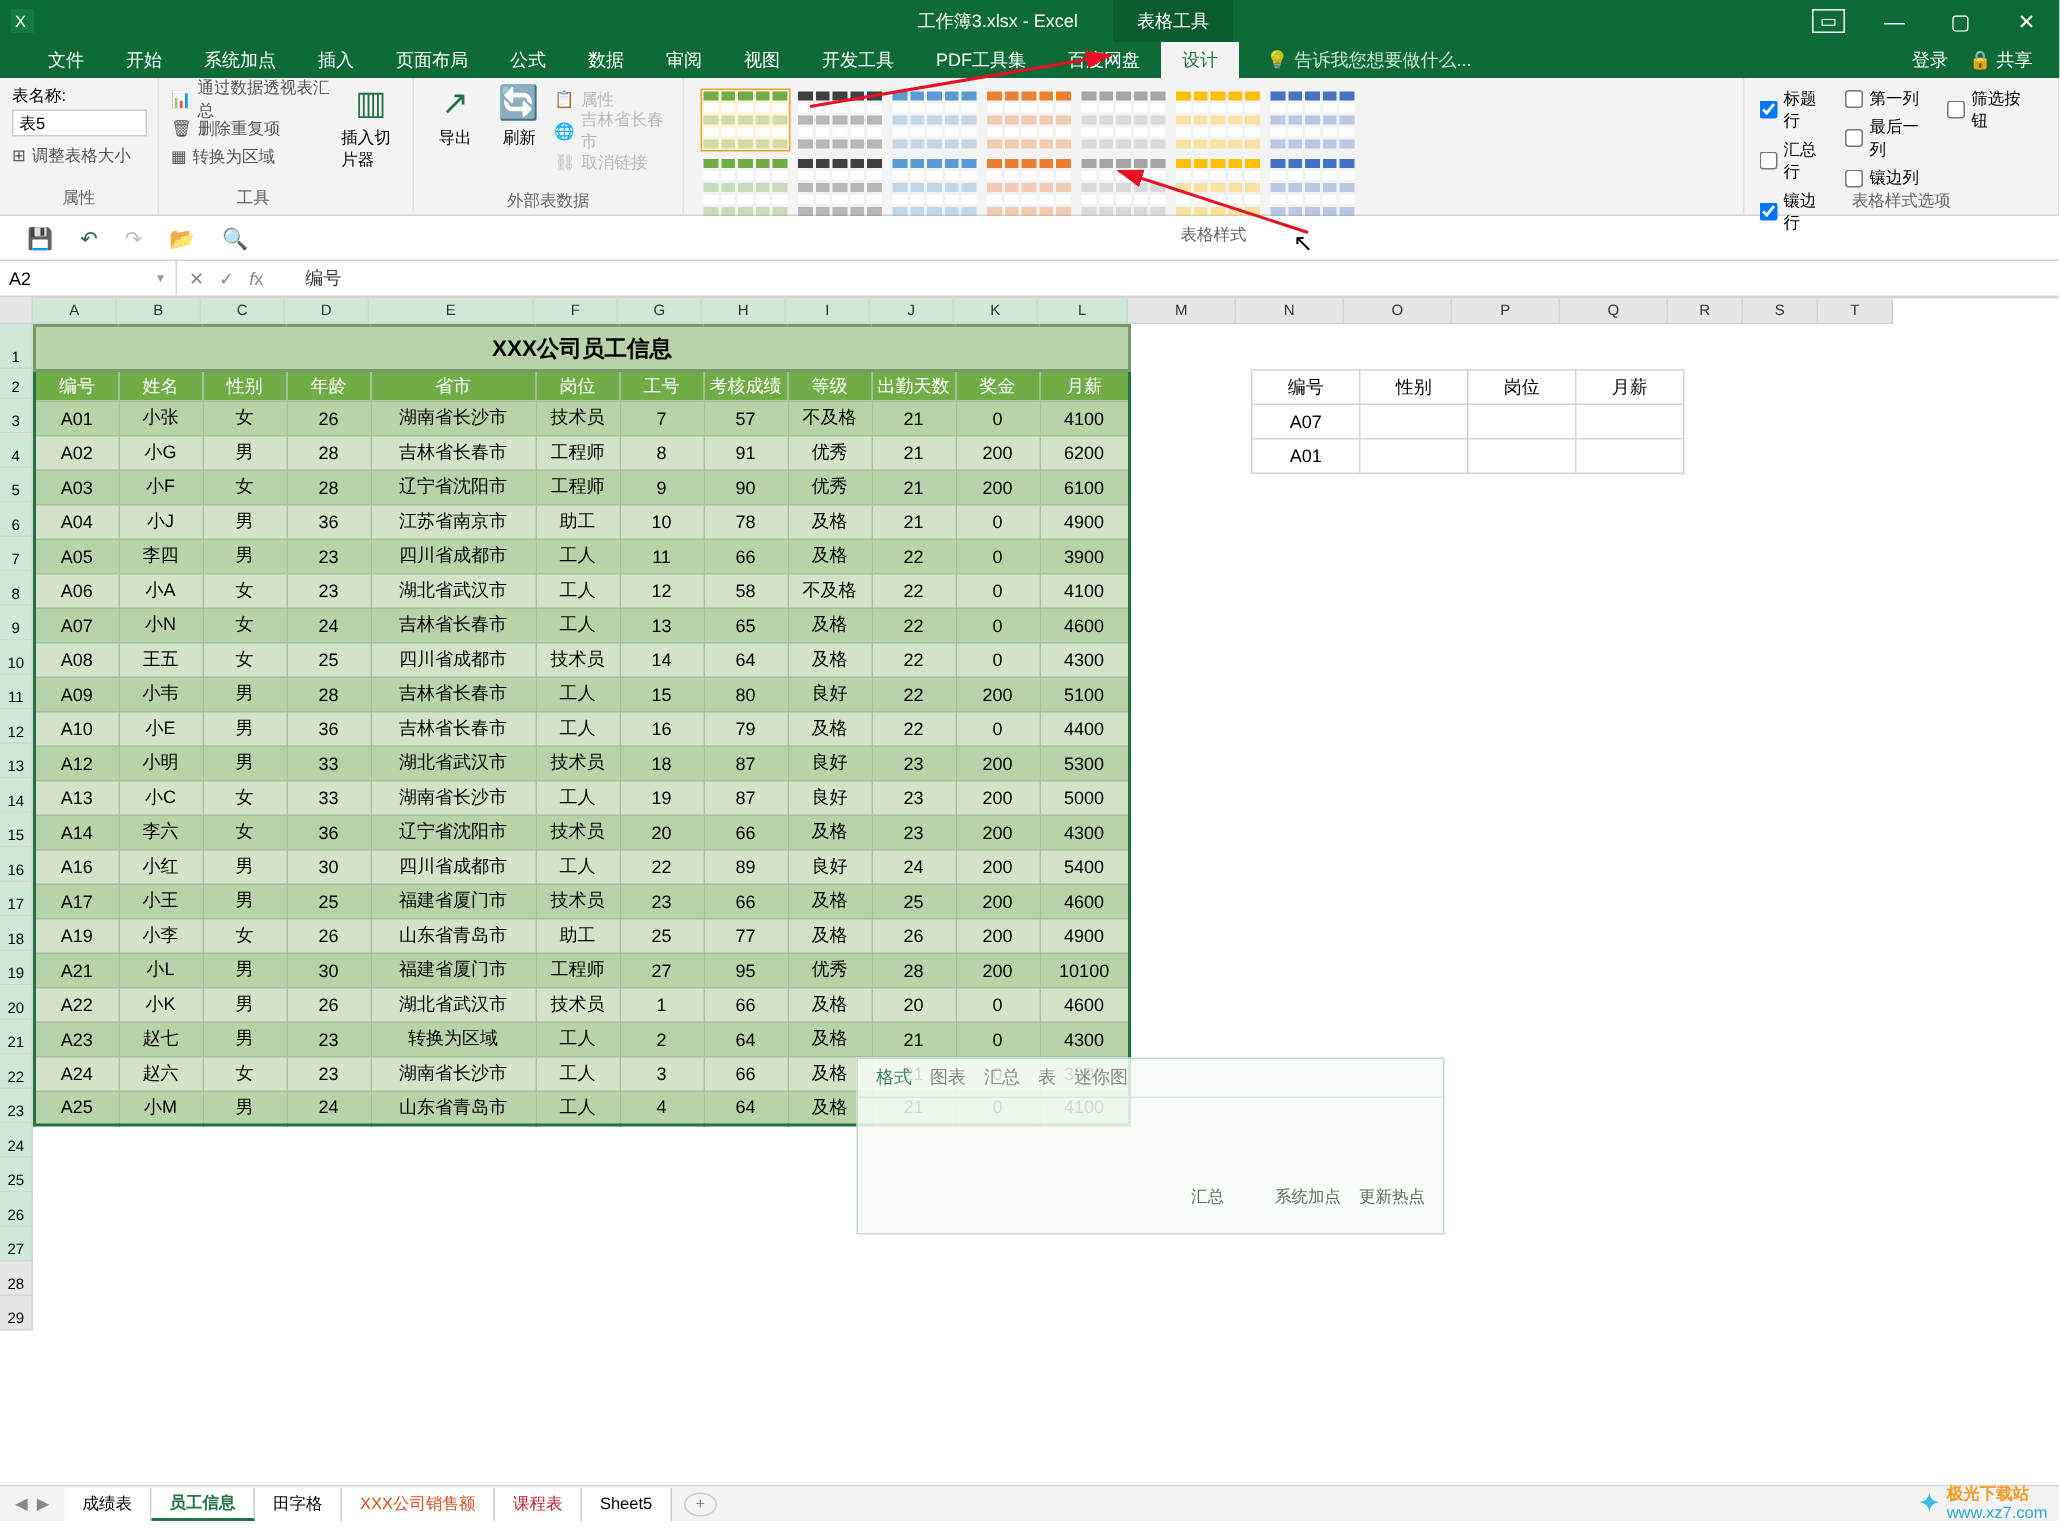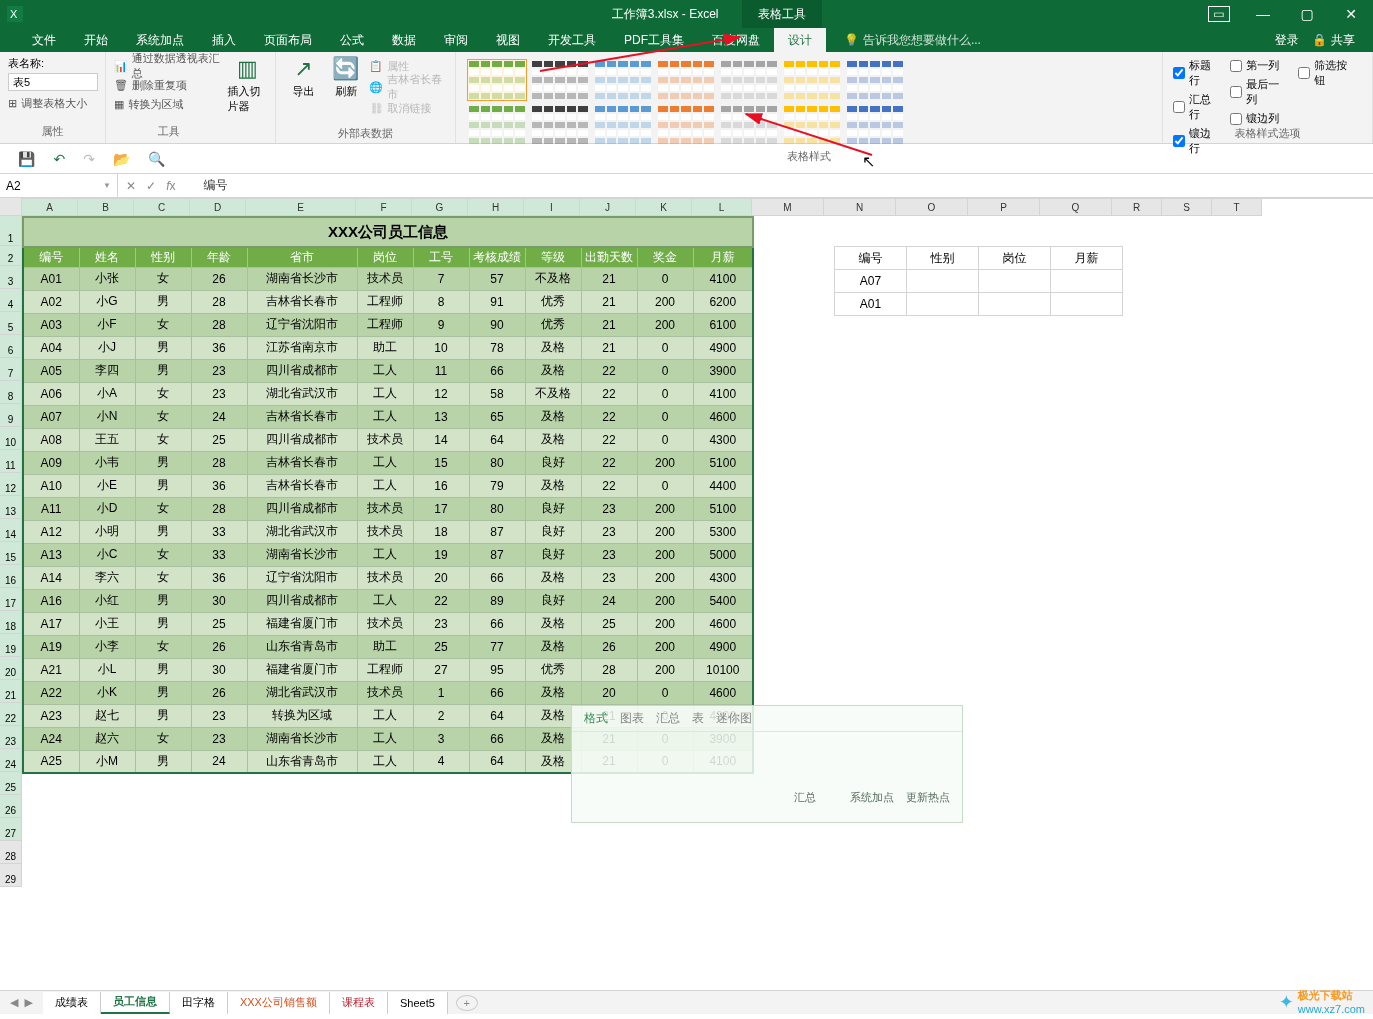--- a/index.html
+++ b/index.html
@@ -978,34 +978,20 @@
             <td>吉林省长春市</td>
             <td>工人</td>
             <td>16</td>
             <td>79</td>
             <td>及格</td>
             <td>22</td>
             <td>0</td>
             <td>4400</td>
           </tr>
           <tr>
-            <td>A11</td>
-            <td>小D</td>
-            <td>女</td>
-            <td>28</td>
-            <td>四川省成都市</td>
-            <td>技术员</td>
-            <td>17</td>
-            <td>80</td>
-            <td>良好</td>
-            <td>23</td>
-            <td>200</td>
-            <td>5100</td>
-          </tr>
-          <tr>
             <td>A12</td>
             <td>小明</td>
             <td>男</td>
             <td>33</td>
             <td>湖北省武汉市</td>
             <td>技术员</td>
             <td>18</td>
             <td>87</td>
             <td>良好</td>
             <td>23</td>

